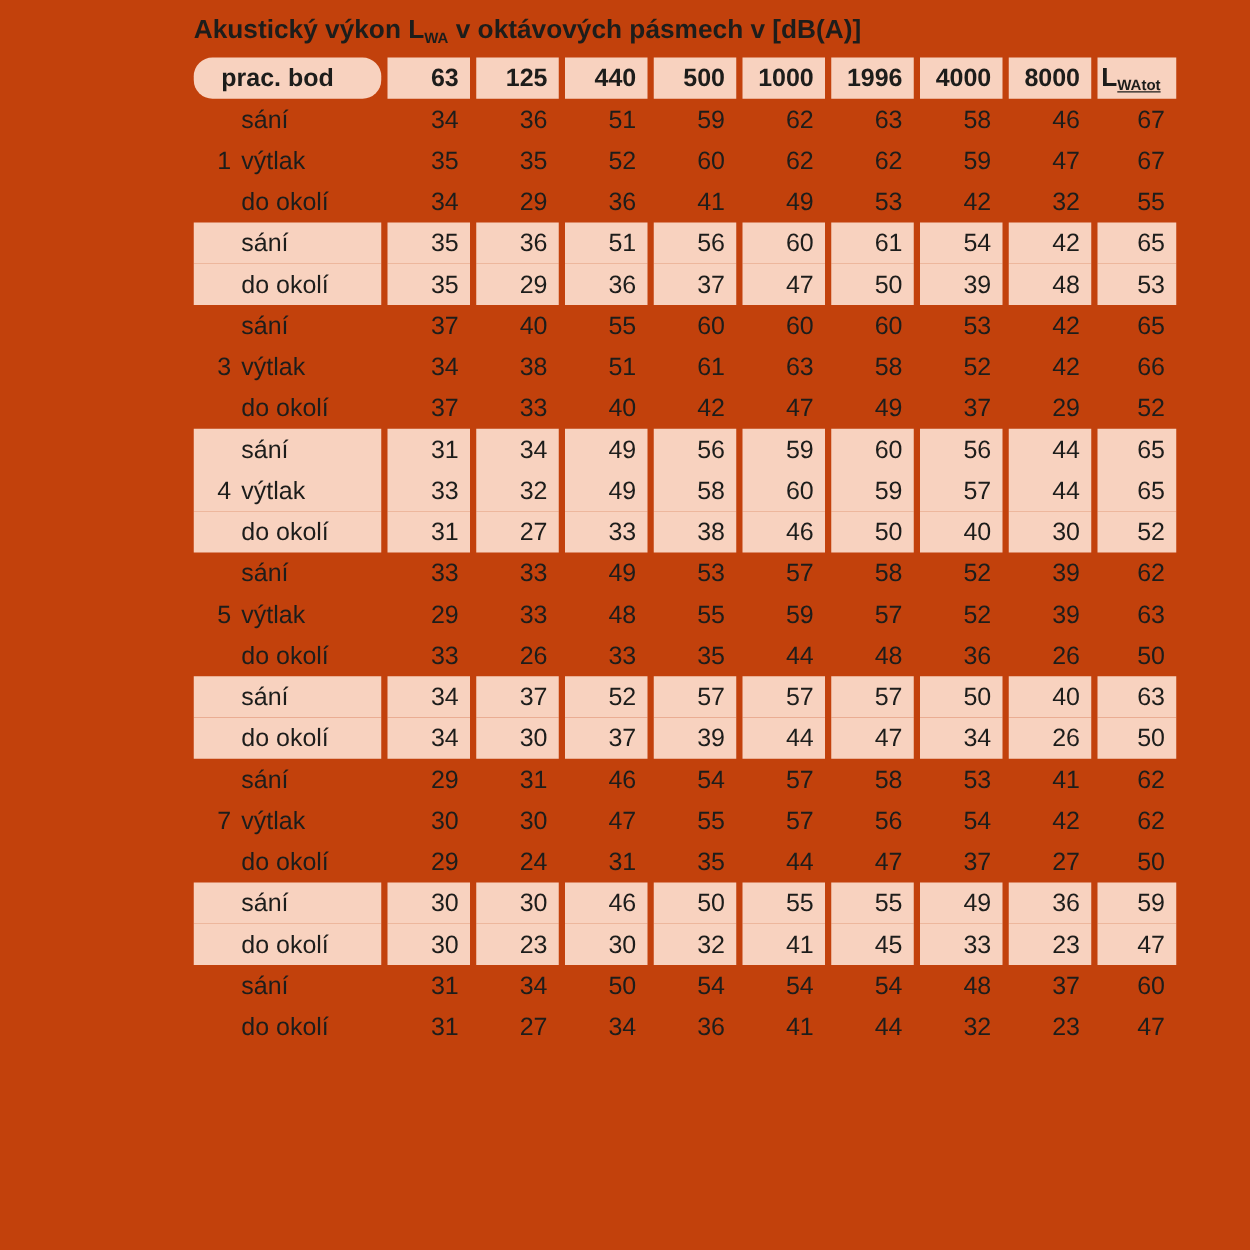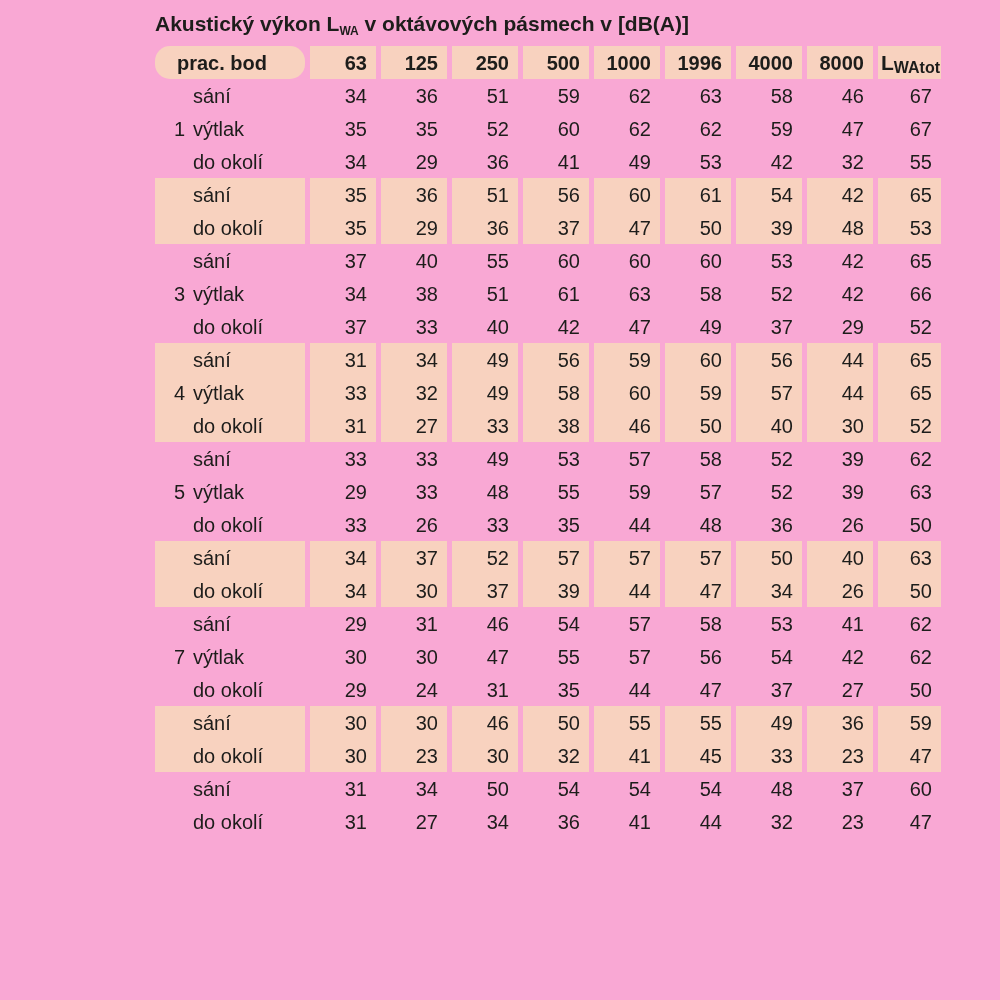--- a/index.html
+++ b/index.html
@@ -10,21 +10,21 @@
     height: 1000px;
     font-family: "Liberation Sans", sans-serif;
     color: #1d1d1b;
     -webkit-font-smoothing: antialiased;
   }
   .page {
     width: 1000px;
     height: 1000px;
     box-sizing: border-box;
     padding: 12px 0 0 150px;
-    background: #f9a8d4;
+    background: #c2410c;
     overflow: hidden;
   }
   .doc-title {
     font-size: 21px;
     font-weight: bold;
     margin: 0 0 10px 5px;
     white-space: nowrap;
   }
   .doc-title sub {
     font-size: 12px;
@@ -59,25 +59,26 @@
     text-align: right;
     padding-right: 9px;
   }
   th.total-col {
     width: 60px;
     text-align: left;
     padding-left: 3px;
     font-size: 21px;
   }
   th.total-col sub {
-    font-size: 16px;
+    font-size: 12px;
     font-weight: bold;
     vertical-align: baseline;
     position: relative;
     top: 3px;
+    text-decoration: underline;
   }
   td.value {
     text-align: right;
     padding-right: 9px;
   }
   td.label-cell { text-align: left; margin-top: 48px; }
   td.label-cell .gnum {
     display: inline-block;
     width: 30px;
     text-align: right;
@@ -90,21 +91,21 @@
 
 <div class="page">
   <h1 class="doc-title"><span>Akustický výkon L</span><sub>WA</sub><span> v oktávových pásmech v [dB(A)]</span></h1>
 
   <table class="acoustic">
     <thead>
       <tr>
         <th class="label-col">prac. bod</th>
         <th class="band">63</th>
           <th class="band">125</th>
-          <th class="band">250</th>
+          <th class="band">440</th>
           <th class="band">500</th>
           <th class="band">1000</th>
           <th class="band">1996</th>
           <th class="band">4000</th>
           <th class="band">8000</th>
           <th class="total-col"><span>L</span><sub>WAtot</sub></th>
       </tr>
     </thead>
     <tbody id="table-body">
         <tr>

